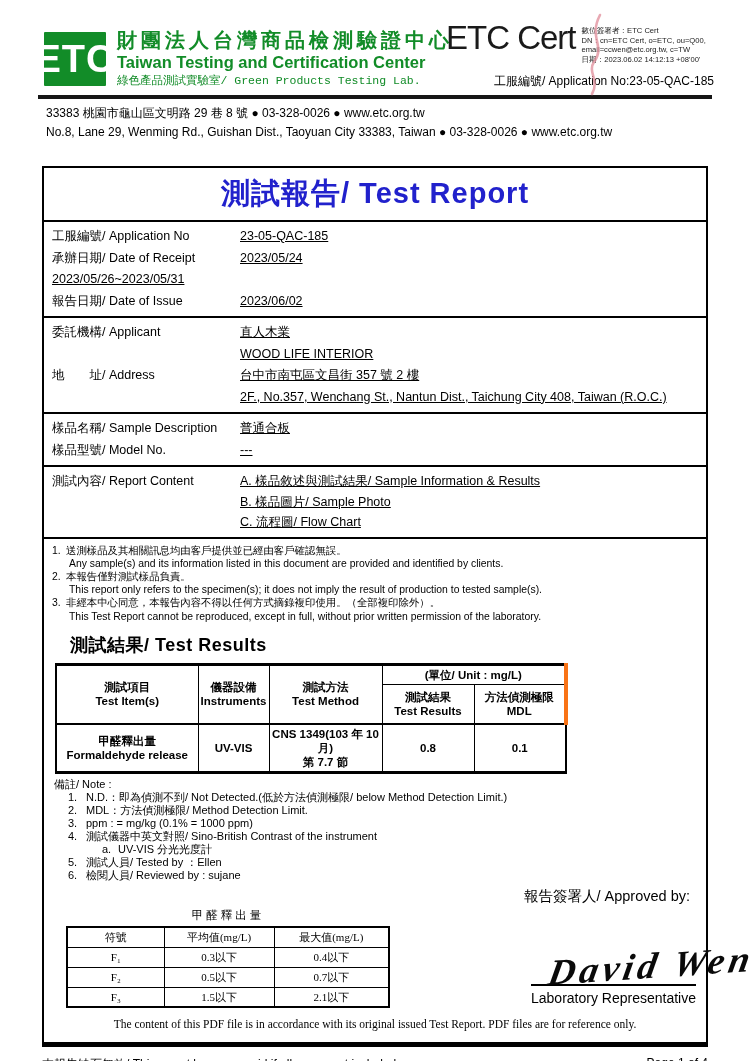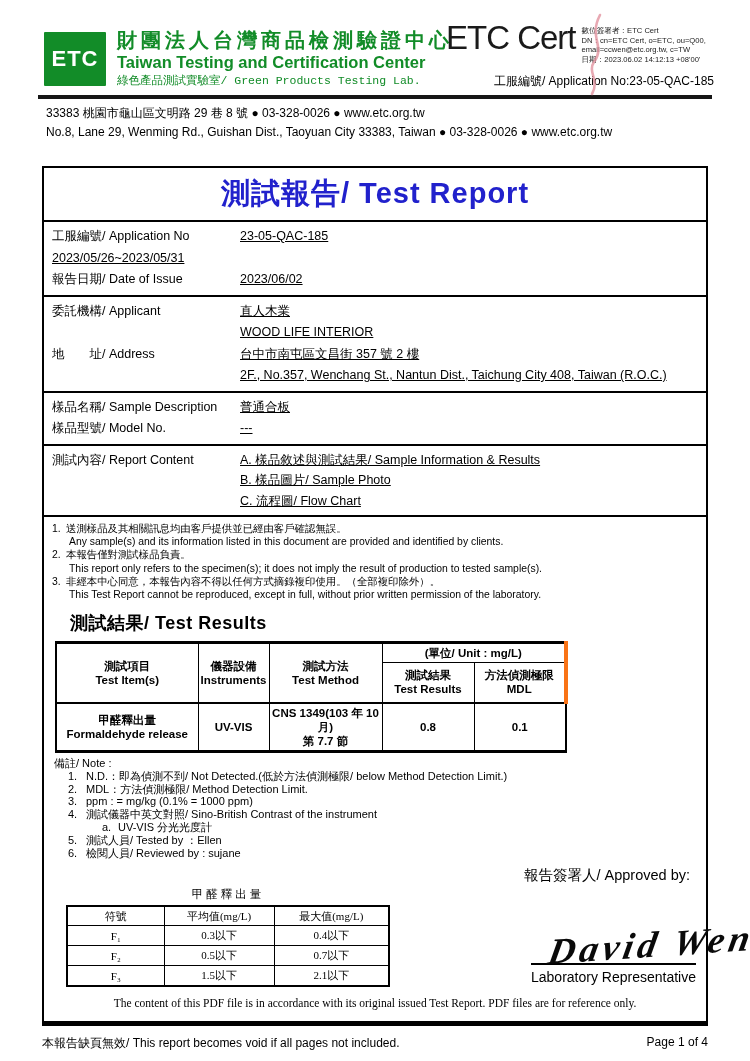--- a/index.html
+++ b/index.html
@@ -11,21 +11,21 @@
   *{box-sizing:border-box;}
   html,body{margin:0;padding:0;background:#fff;}
   body{width:750px;height:1061px;overflow:hidden;color:#000;
        font-family:"Liberation Sans","DejaVu Sans",sans-serif;}
   .page{position:relative;width:750px;height:1061px;background:#fff;}
 
   
   header{position:relative;padding:28px 38px 0 38px;}
   .brand{display:flex;align-items:flex-start;gap:11px;margin-left:6px;}
   .logo{width:62px;height:54px;background:var(--brand-green);border-radius:1px;
-        color:#fff;font-weight:bold;font-size:22px;letter-spacing:1px;
+        color:#fff;font-weight:bold;font-size:38px;letter-spacing:1px;
         display:flex;align-items:center;justify-content:center;margin-top:4px;}
   .org-zh{color:var(--brand-green);font-size:20px;font-weight:bold;letter-spacing:4px;line-height:24px;
           font-family:"Liberation Serif","DejaVu Serif",serif;}
   .org-en{color:var(--brand-green);font-size:16.5px;font-weight:bold;line-height:20px;}
   .lab{color:var(--brand-green);font-size:11.5px;line-height:16px;margin-top:1px;font-family:Liberation Mono, monospace;}
   .cert{position:absolute;top:18px;right:36px;width:268px;}
   .cert-main{display:flex;align-items:flex-start;position:relative;}
   .cert-name{font-size:33px;letter-spacing:-1px;color:#1a1a1a;line-height:40px;white-space:nowrap;text-align:right;}
   .squiggle{position:absolute;left:128px;top:-6px;pointer-events:none;}
   .cert-details{margin-left:6px;margin-top:8px;font-size:7.6px;line-height:9.6px;color:#222;white-space:nowrap;}
@@ -127,20 +127,24 @@
     <div class="addr">No.8, Lane 29, Wenming Rd., Guishan Dist., Taoyuan City 33383, Taiwan ● 03-328-0026 ● www.etc.org.tw</div>
   </header>
 
   <main class="box">
     <h1 class="title">測試報告/ Test Report</h1>
 
     <section class="sec info">
       <div class="row">
         <span class="lbl">工服編號/ Application No</span>
         <span class="val">23-05-QAC-185</span>
+      </div>
+      <div class="row">
+        <span class="lbl">承辦日期/ Date of Receipt</span>
+        <span class="val">2023/05/24</span>
       </div>
       <div class="row">
         <span class="val">2023/05/26~2023/05/31</span>
       </div>
       <div class="row">
         <span class="lbl">報告日期/ Date of Issue</span>
         <span class="val">2023/06/02</span>
       </div>
     </section>
 

